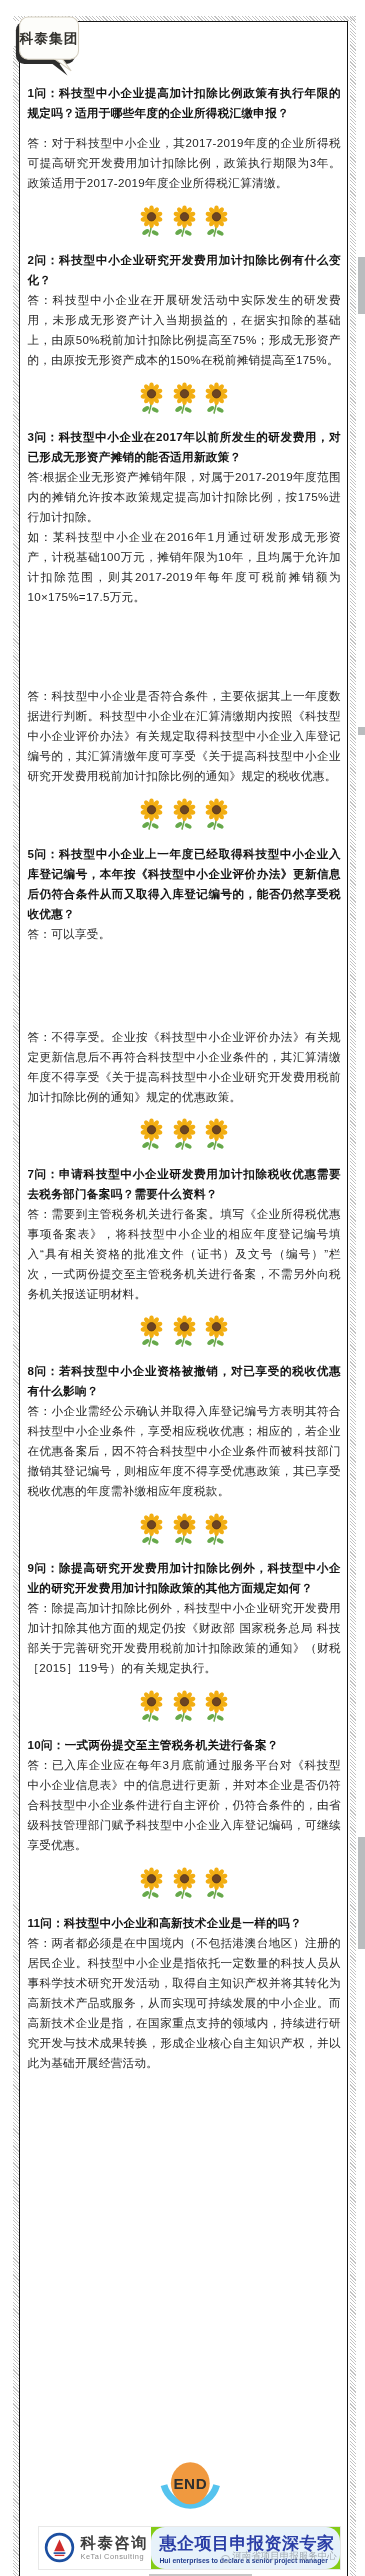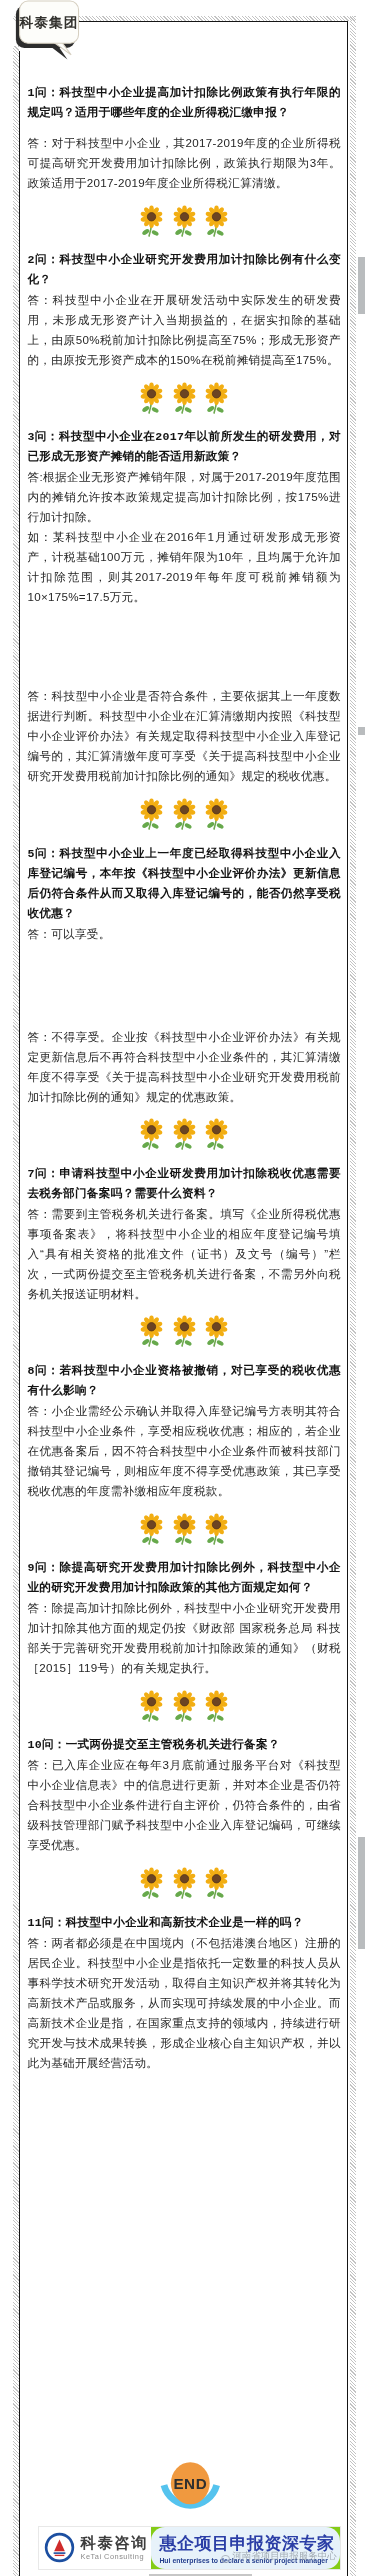--- a/index.html
+++ b/index.html
@@ -16,29 +16,29 @@
   .rule{position:absolute;background:#151515;}
   .rule-left{left:19px;top:51px;bottom:0;width:1.1px;}
   .rule-right{left:347px;top:21px;bottom:0;width:1.1px;}
   .rule-top{left:19.5px;top:21px;width:328px;height:1.1px;}
   
   .sb{position:absolute;left:358px;width:6.9px;background:#b9bcbe;}
   .sb1{top:257px;height:57px;}
   .sb2{top:727px;height:8.4px;}
   .sb3{top:1837px;height:112px;}
   
-  .bubble{position:absolute;left:10.6px;top:0;z-index:5;}
+  .bubble{position:absolute;left:10.6px;top:16px;z-index:5;}
   
   .content{
     position:relative;z-index:2;box-sizing:border-box;
     height:2576px;padding:83px 24px 0 27.4px;
     display:flex;flex-direction:column;
   }
   .q,.a{font-size:11.6px;line-height:20px;text-align:justify;margin:0;}
-  .q{font-weight:700;color:#141414;letter-spacing:0.3px;font-family:Liberation Mono, monospace;}
+  .q{font-weight:700;color:#141414;letter-spacing:0.3px;}
   .a{font-weight:400;color:#262626;letter-spacing:0.3px;}
   .a.gap{margin-top:10px;}
   .divider{height:34px;margin:11.6px 0;display:flex;justify-content:center;align-items:flex-start;gap:9.5px;flex:none;}
   .flower{width:23px;height:34px;display:block;}
   .spacer{flex:none;width:100%;}
   
   .end-wrap{margin-top:auto;padding-top:11.6px;text-align:center;flex:none;}
   .end-badge{display:inline-block;transform:translateX(6.3px);}
   
   .footer{

